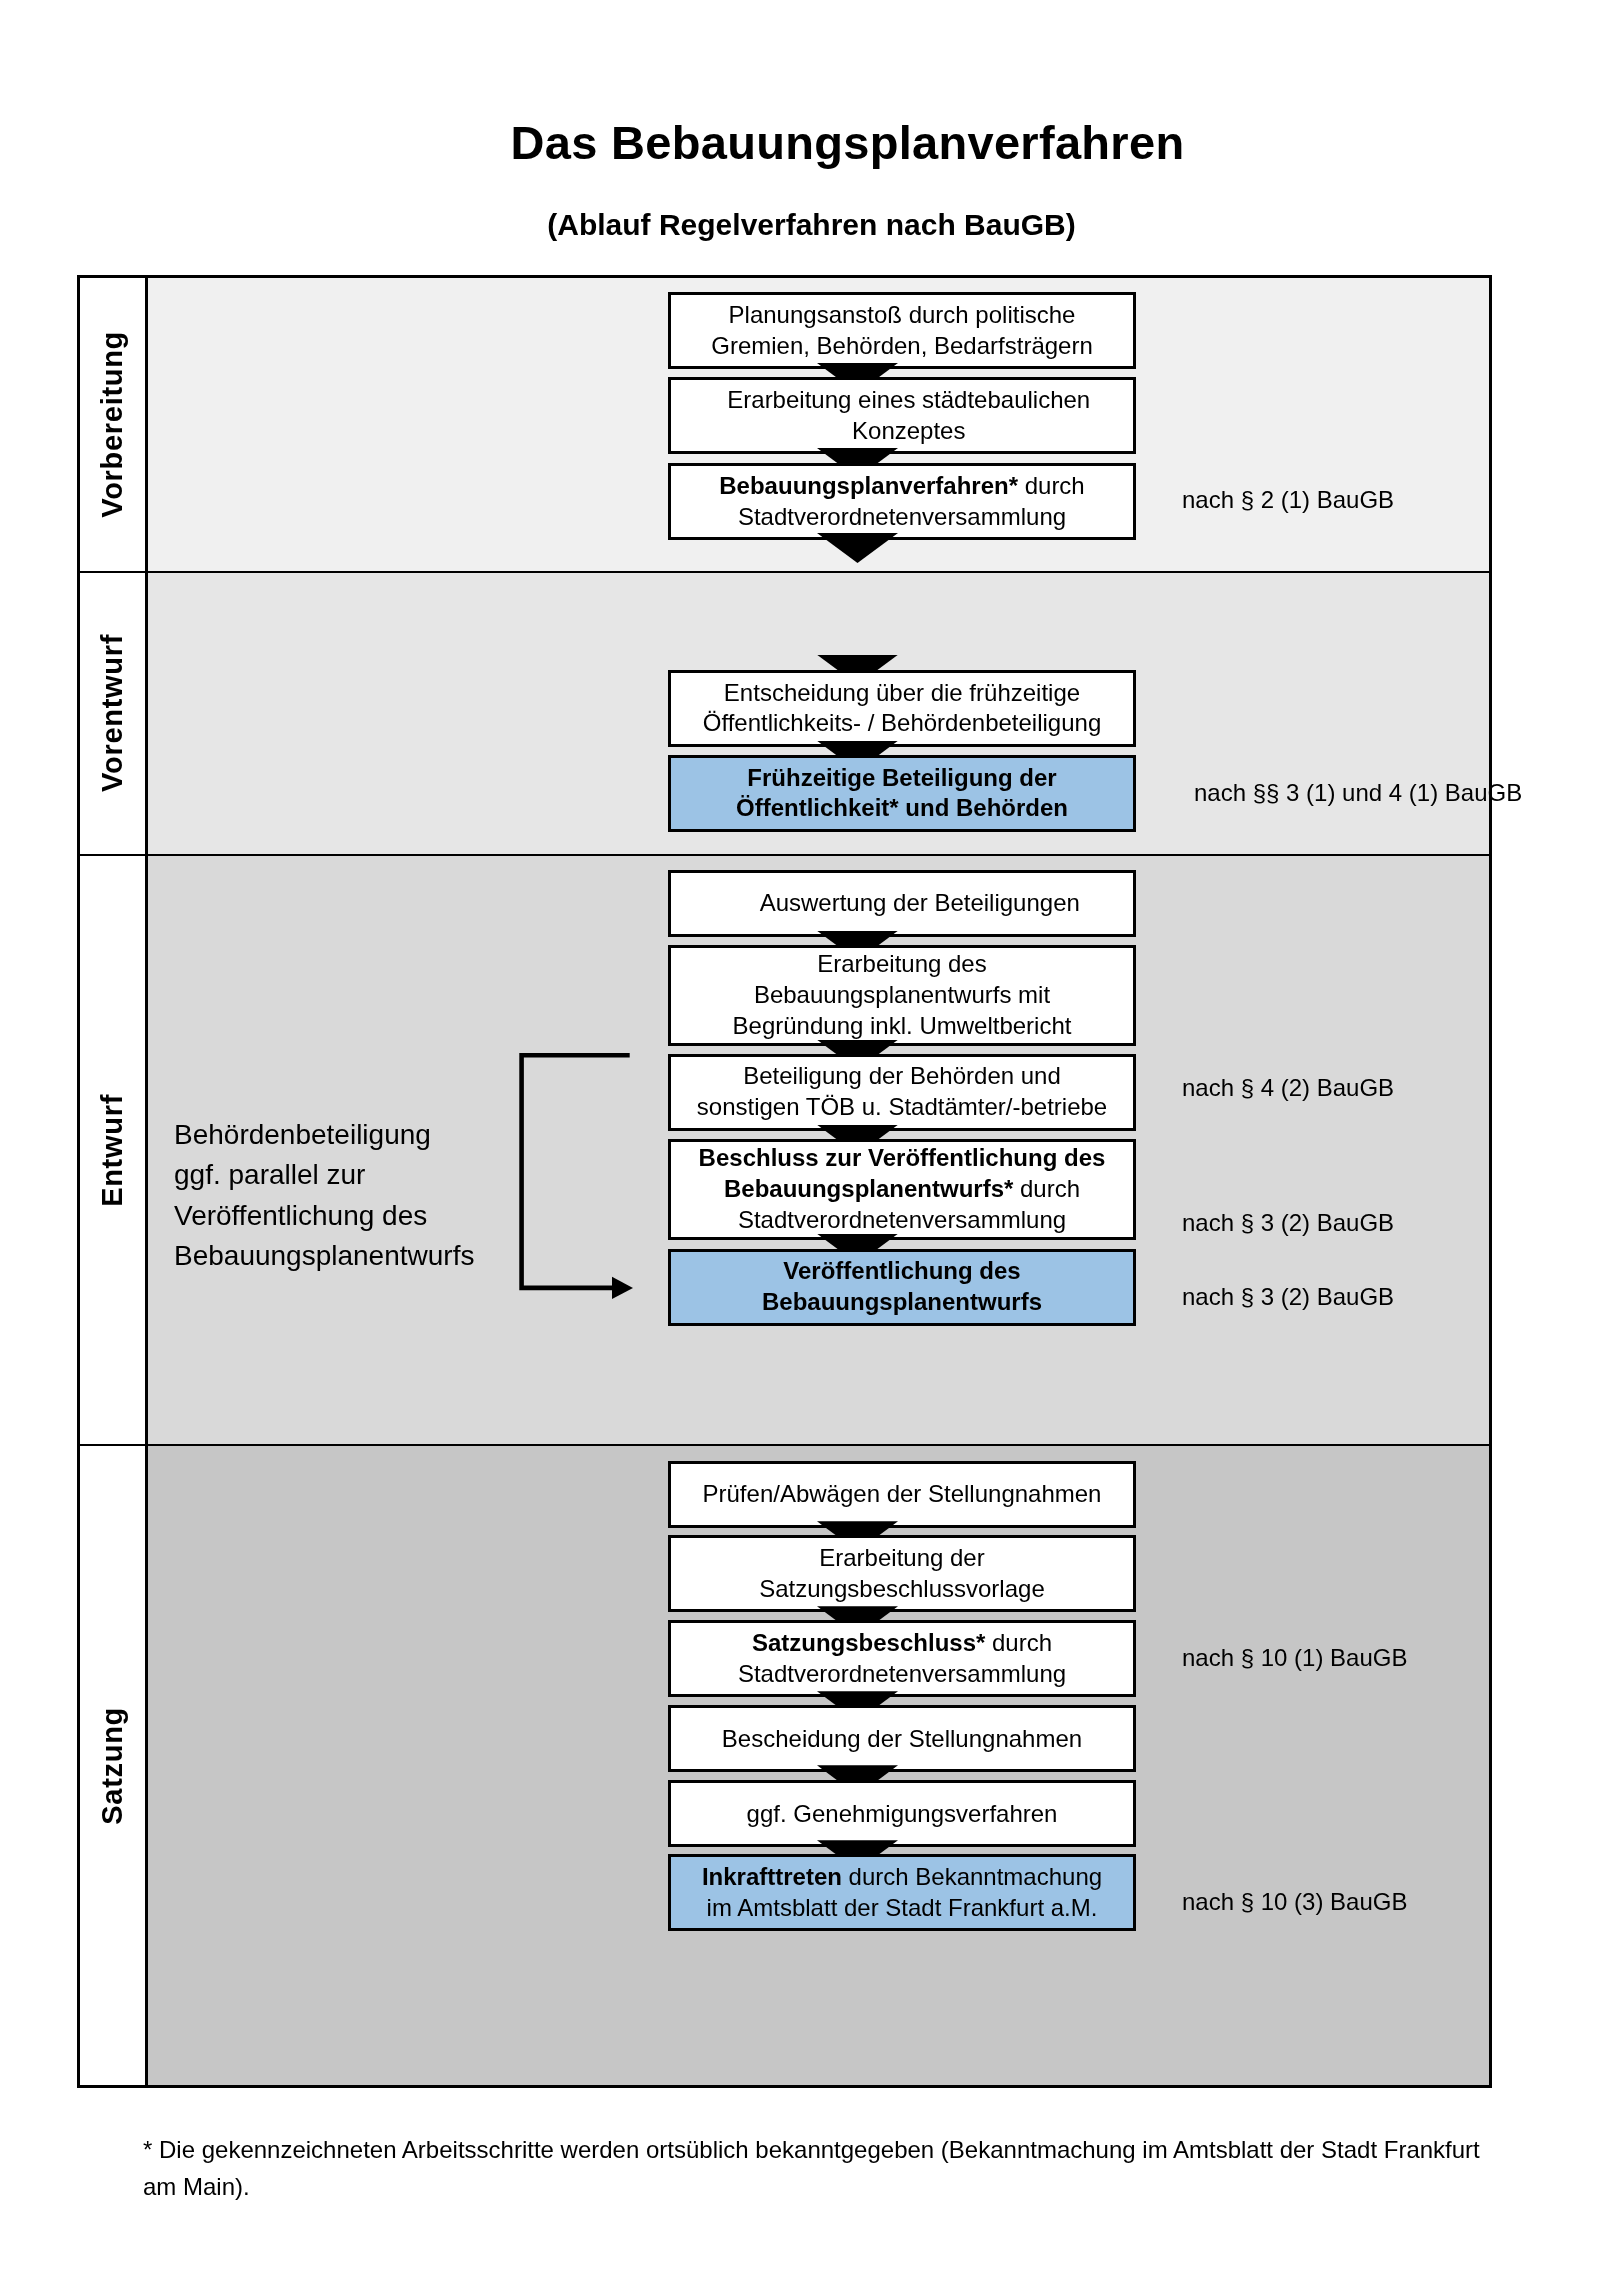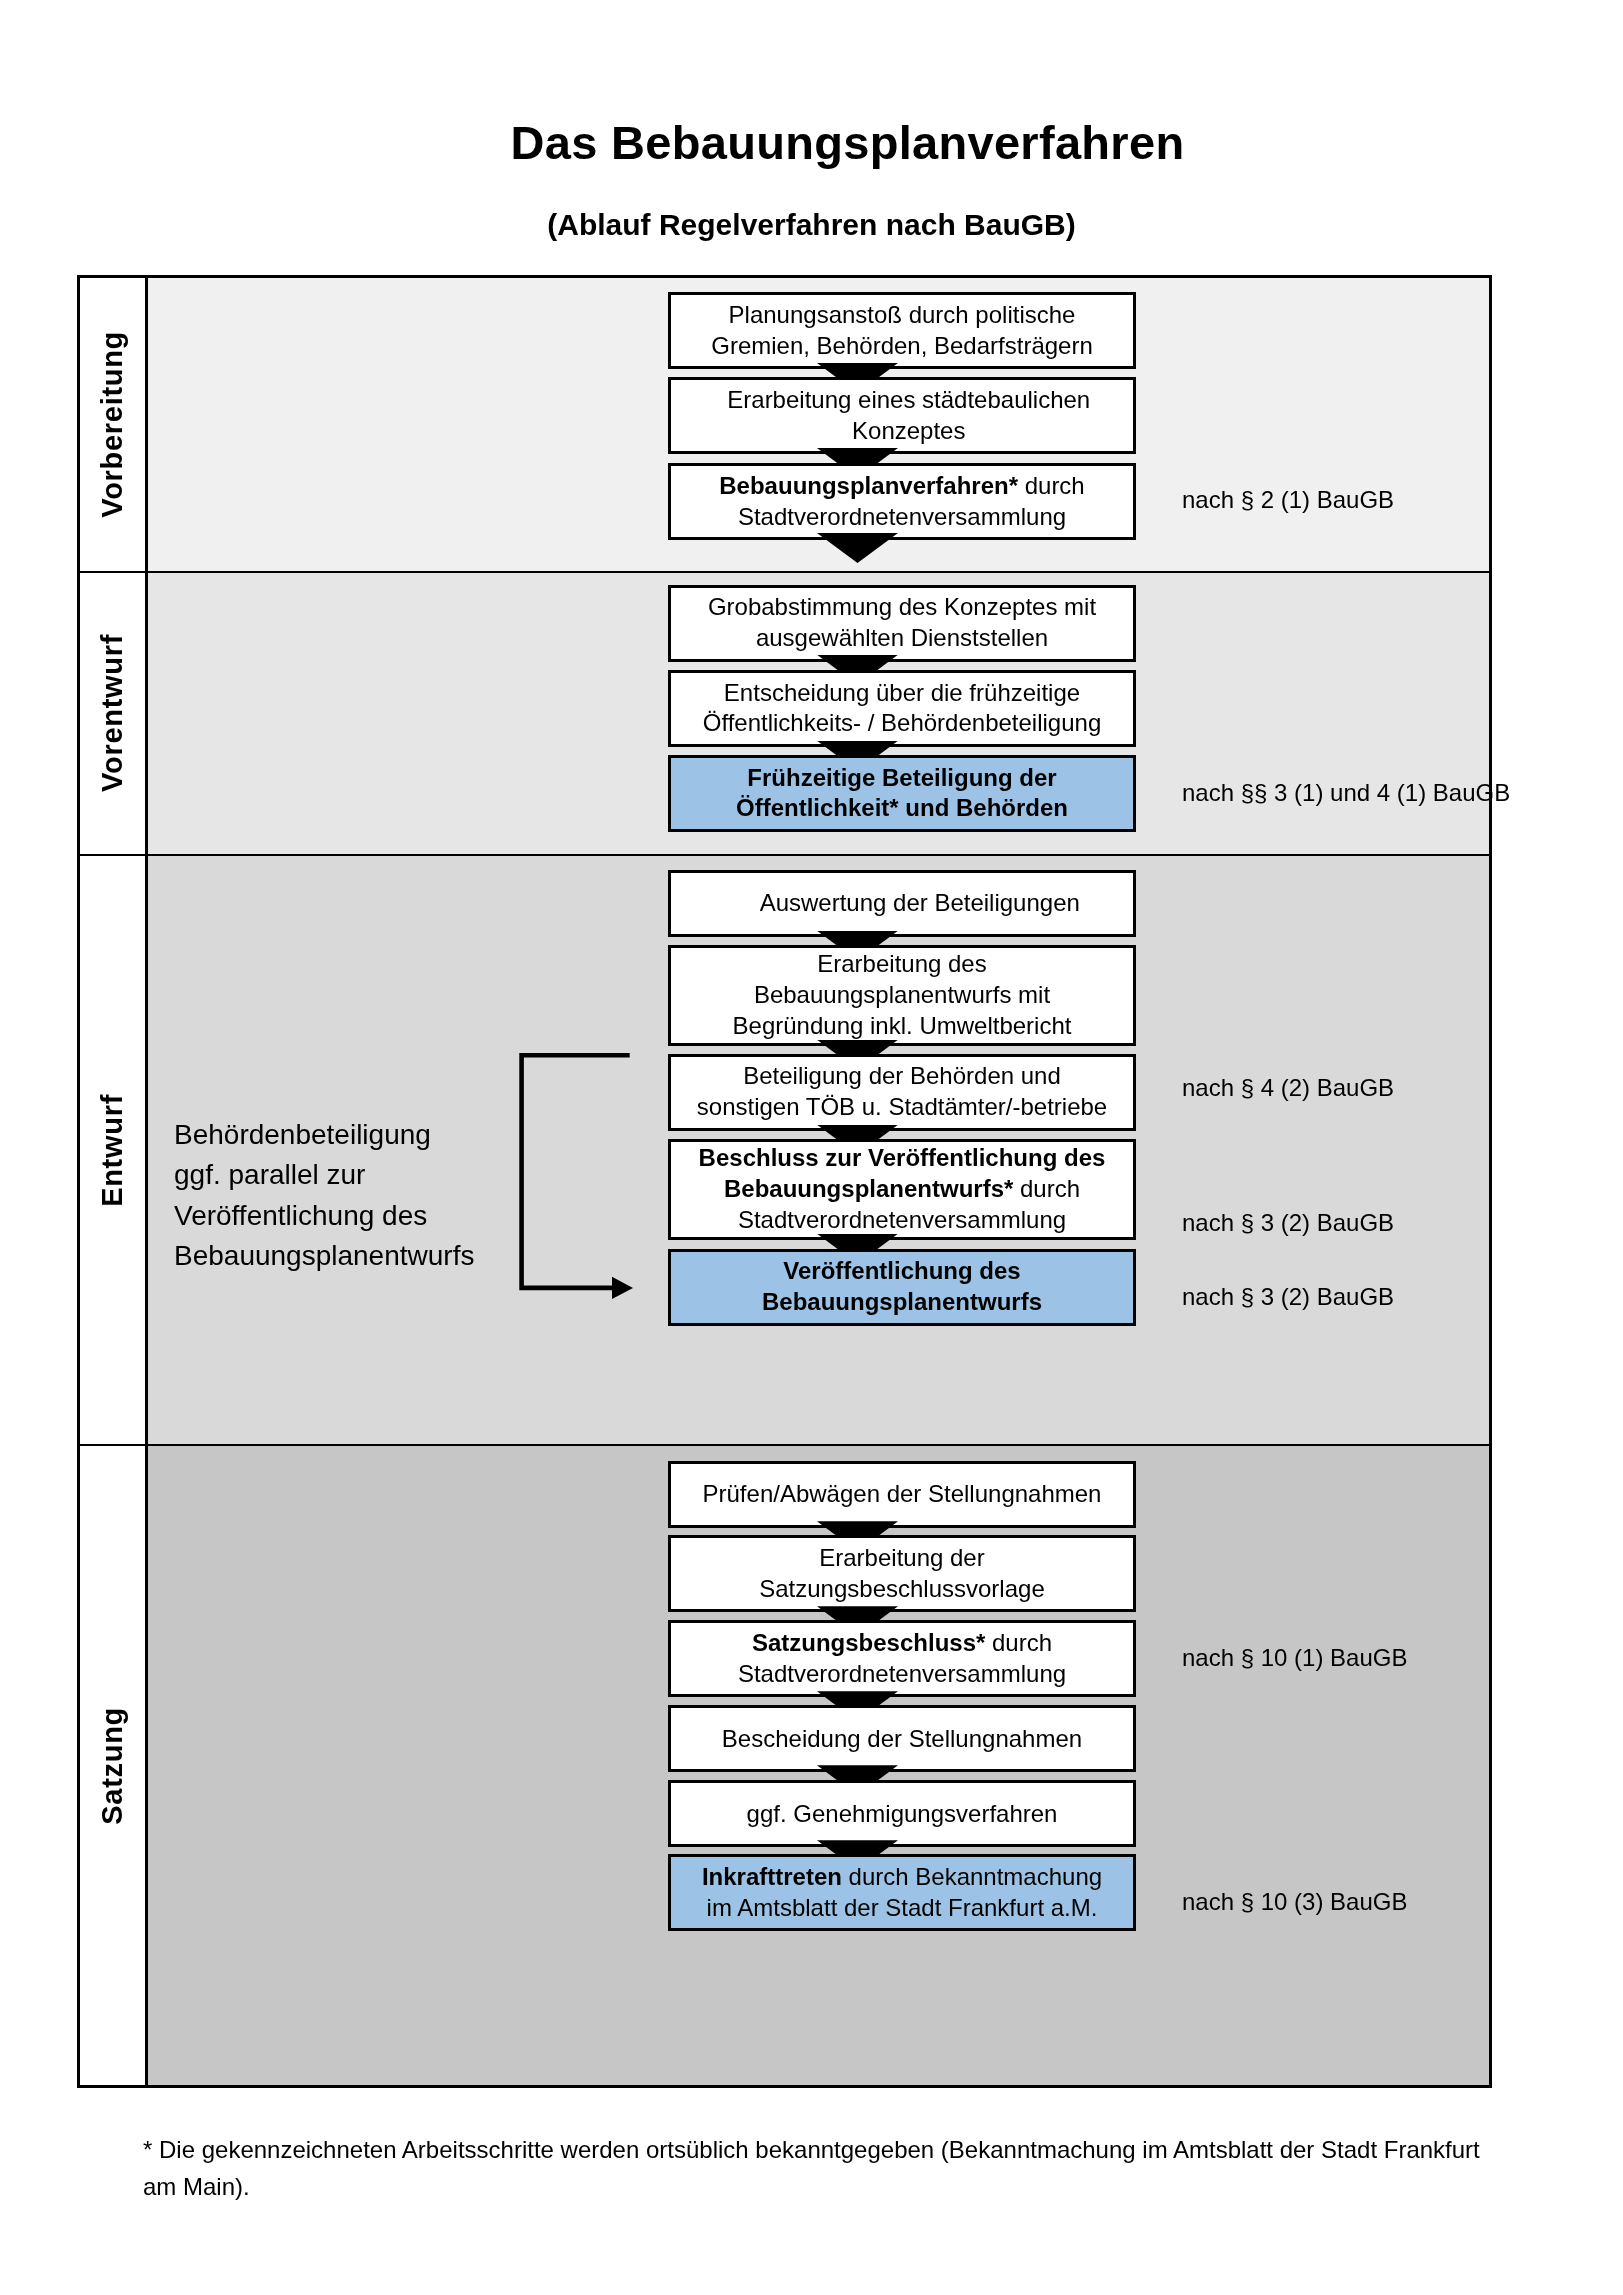--- a/index.html
+++ b/index.html
@@ -151,44 +151,38 @@
       <div class="lawref" style="top:208px;">nach § 2 (1) BauGB</div>
     </div>
   </div>
 
   <div class="phase" style="height:283px;">
     <div class="phase-label">
       <span>Vorentwurf</span>
     </div>
     <div class="phase-body bg2">
 
-      <div class="fbox" style="top:11.8px;height:77px;">
-        <div>
-          <span>Grobabstimmung des Konzeptes mit</span><br>
-          <span>ausgewählten Dienststellen</span>
-        </div>
-      </div>
       <div class="arrow" style="top:82px;"></div>
 
       <div class="fbox" style="top:97px;height:77px;">
         <div>
           <span>Entscheidung über die frühzeitige</span><br>
           <span>Öffentlichkeits- / Behördenbeteiligung</span>
         </div>
       </div>
       <div class="arrow" style="top:168px;"></div>
 
       <div class="fbox blue" style="top:182px;height:77px;">
         <div>
           <span class="b">Frühzeitige Beteiligung der</span><br>
           <span class="b">Öffentlichkeit* und Behörden</span>
         </div>
       </div>
 
-      <div class="lawref" style="top:206px;">nach §§ 3 (1) und 4 (1) BauGB</div>
+      <div class="lawref" style="top:206px;margin-left:12px;">nach §§ 3 (1) und 4 (1) BauGB</div>
     </div>
   </div>
 
   <div class="phase" style="height:591px;">
     <div class="phase-label">
       <span>Entwurf</span>
     </div>
     <div class="phase-body bg3">
 
       <div class="fbox" style="top:14.4px;height:67px;padding-left:42px;">

